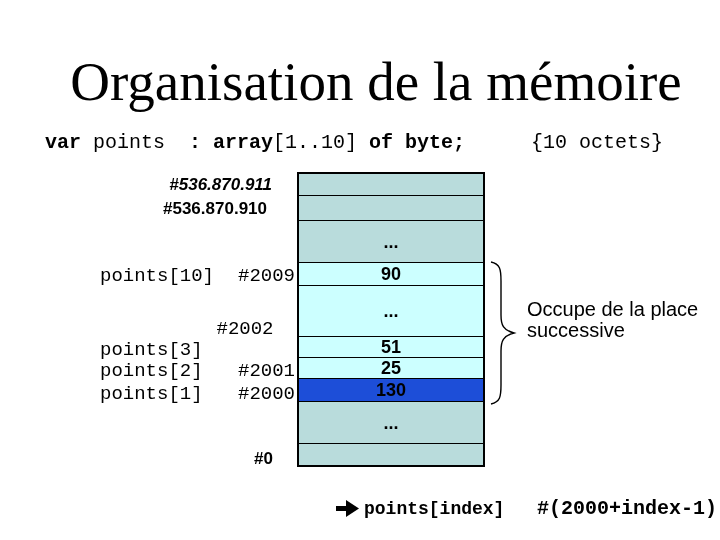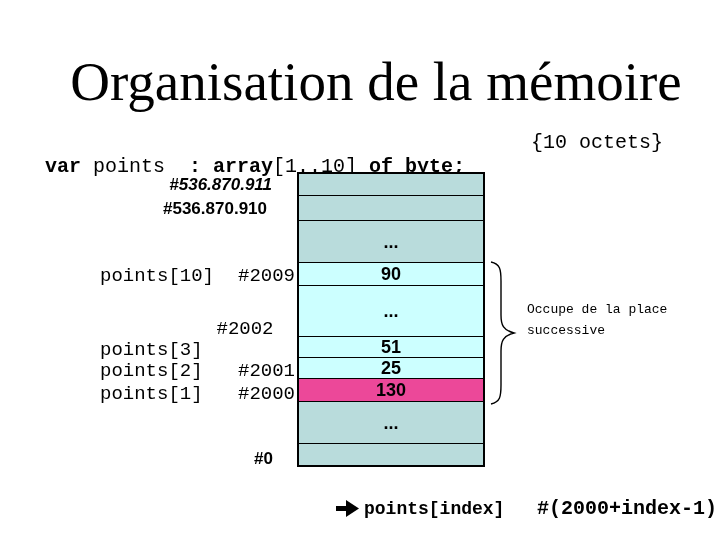--- a/index.html
+++ b/index.html
@@ -21,21 +21,21 @@
     text-align: center;
     letter-spacing: 0px;
     font-family: Liberation Serif, serif;
   }
   .code {
     font-family: "Liberation Mono", monospace;
     white-space: pre;
     font-size: 20px;
     line-height: 24px;
   }
-  .decl { position: absolute; top: 131px; left: 45px; margin-top: 24px; }
+  .decl { position: absolute; top: 131px; left: 45px; }
   .decl .b { font-weight: bold; }
   .decl-comment { position: absolute; top: 131px; left: 531px; }
 
   
   .mem-table { position: absolute; }
   .mem-row {
     display: flex;
     align-items: center;
     justify-content: center;
   }
@@ -59,24 +59,23 @@
     font-family: "Liberation Mono", monospace;
     font-size: 19px;
     transform: translateY(-50%);
     white-space: pre;
   }
   .elem-addr { text-align: right; }
 
   .annotation {
     position: absolute;
     top: 299px; left: 527px;
-    font-size: 13px;
+    font-size: 20px;
     line-height: 21px;
     white-space: nowrap;
-    font-family: Liberation Mono, monospace;
   }
   .brace { position: absolute; top: 259px; left: 487px; }
 
   .footer-expr {
     position: absolute;
     top: 500px; left: 364px;
     font-family: "Liberation Mono", monospace;
     font-weight: bold;
     font-size: 18px;
     line-height: 18px;
@@ -118,21 +117,21 @@
       </div>
       <div class="mem-row" style="height: 50px; background: rgb(204, 255, 255); border-top: 1.5px solid rgb(0, 0, 0);">
         <span>...</span>
       </div>
       <div class="mem-row" style="height: 20px; background: rgb(204, 255, 255); border-top: 1.5px solid rgb(0, 0, 0);">
         <span>51</span>
       </div>
       <div class="mem-row" style="height: 20px; background: rgb(204, 255, 255); border-top: 1.5px solid rgb(0, 0, 0);">
         <span>25</span>
       </div>
-      <div class="mem-row" style="height: 22px; background: #ec4899; border-top: 1.5px solid rgb(0, 0, 0);">
+      <div class="mem-row" style="height: 22px; background: #1d4ed8; border-top: 1.5px solid rgb(0, 0, 0);">
         <span>130</span>
       </div>
       <div class="mem-row" style="height: 41px; background: rgb(185, 220, 220); border-top: 1.5px solid rgb(0, 0, 0);">
         <span>...</span>
       </div>
       <div class="mem-row" style="height: 21px; background: rgb(185, 220, 220); border-top: 1.5px solid rgb(0, 0, 0);">
         <span></span>
       </div>
     </div>
 

